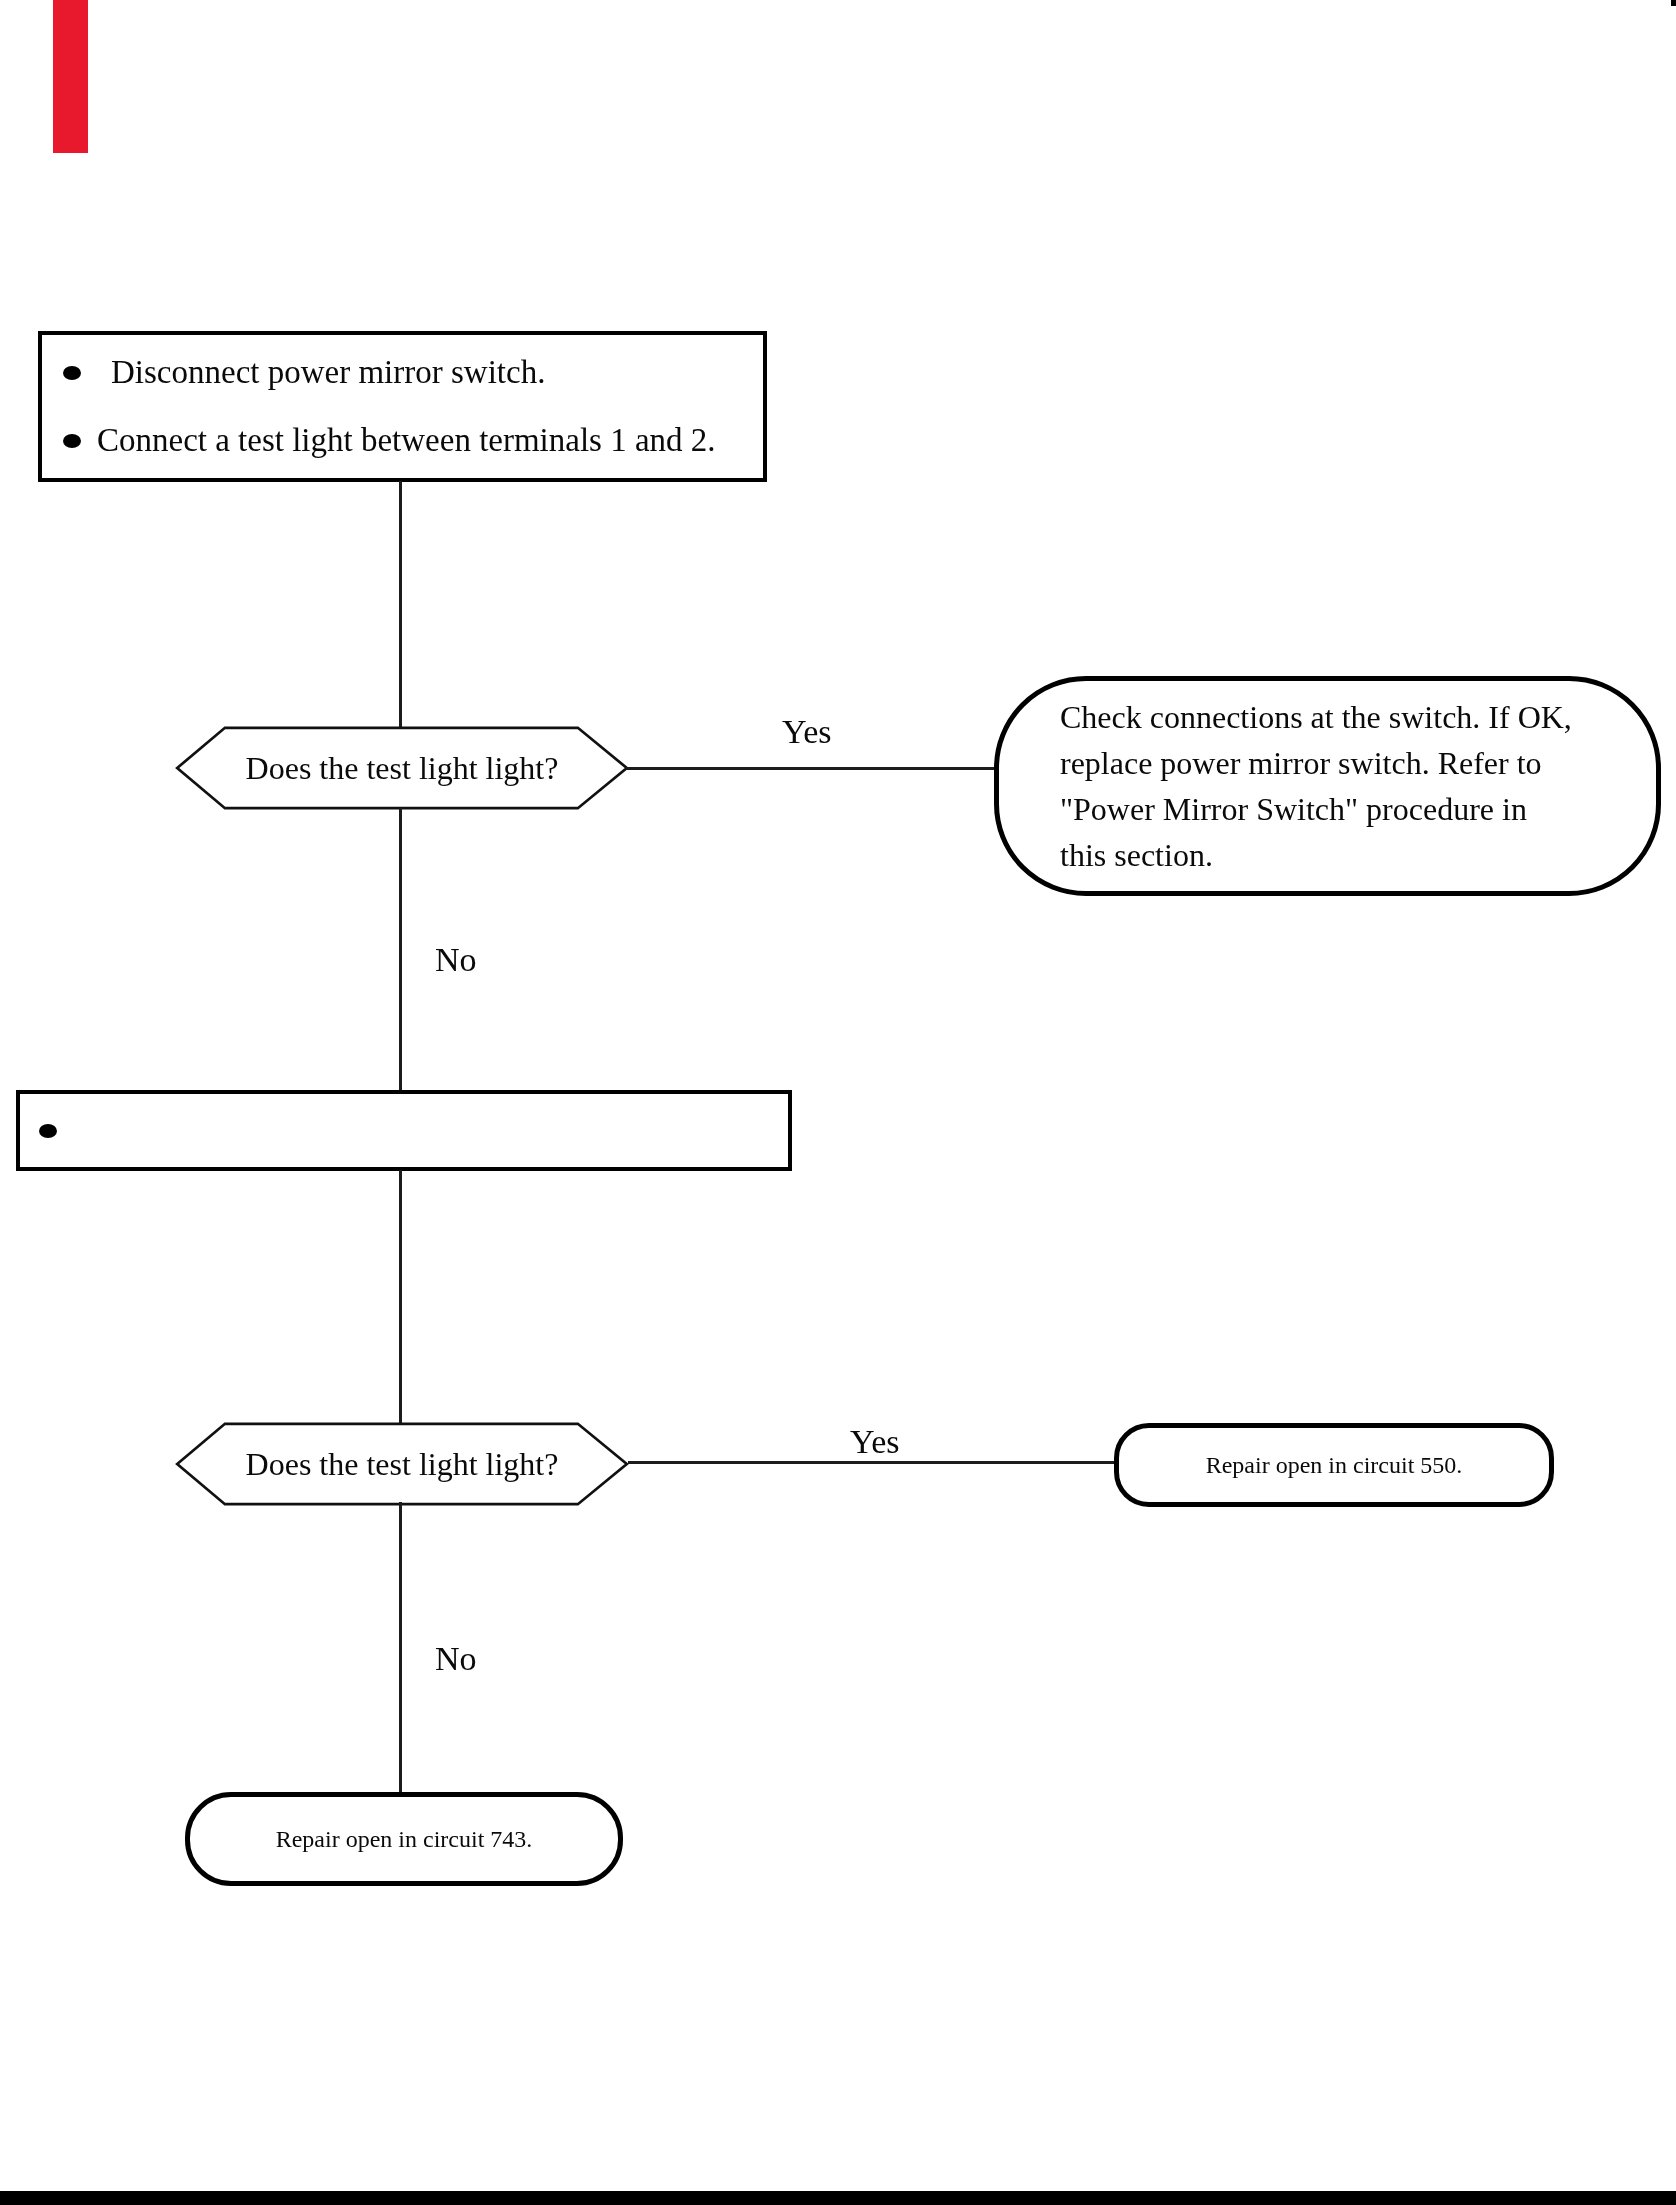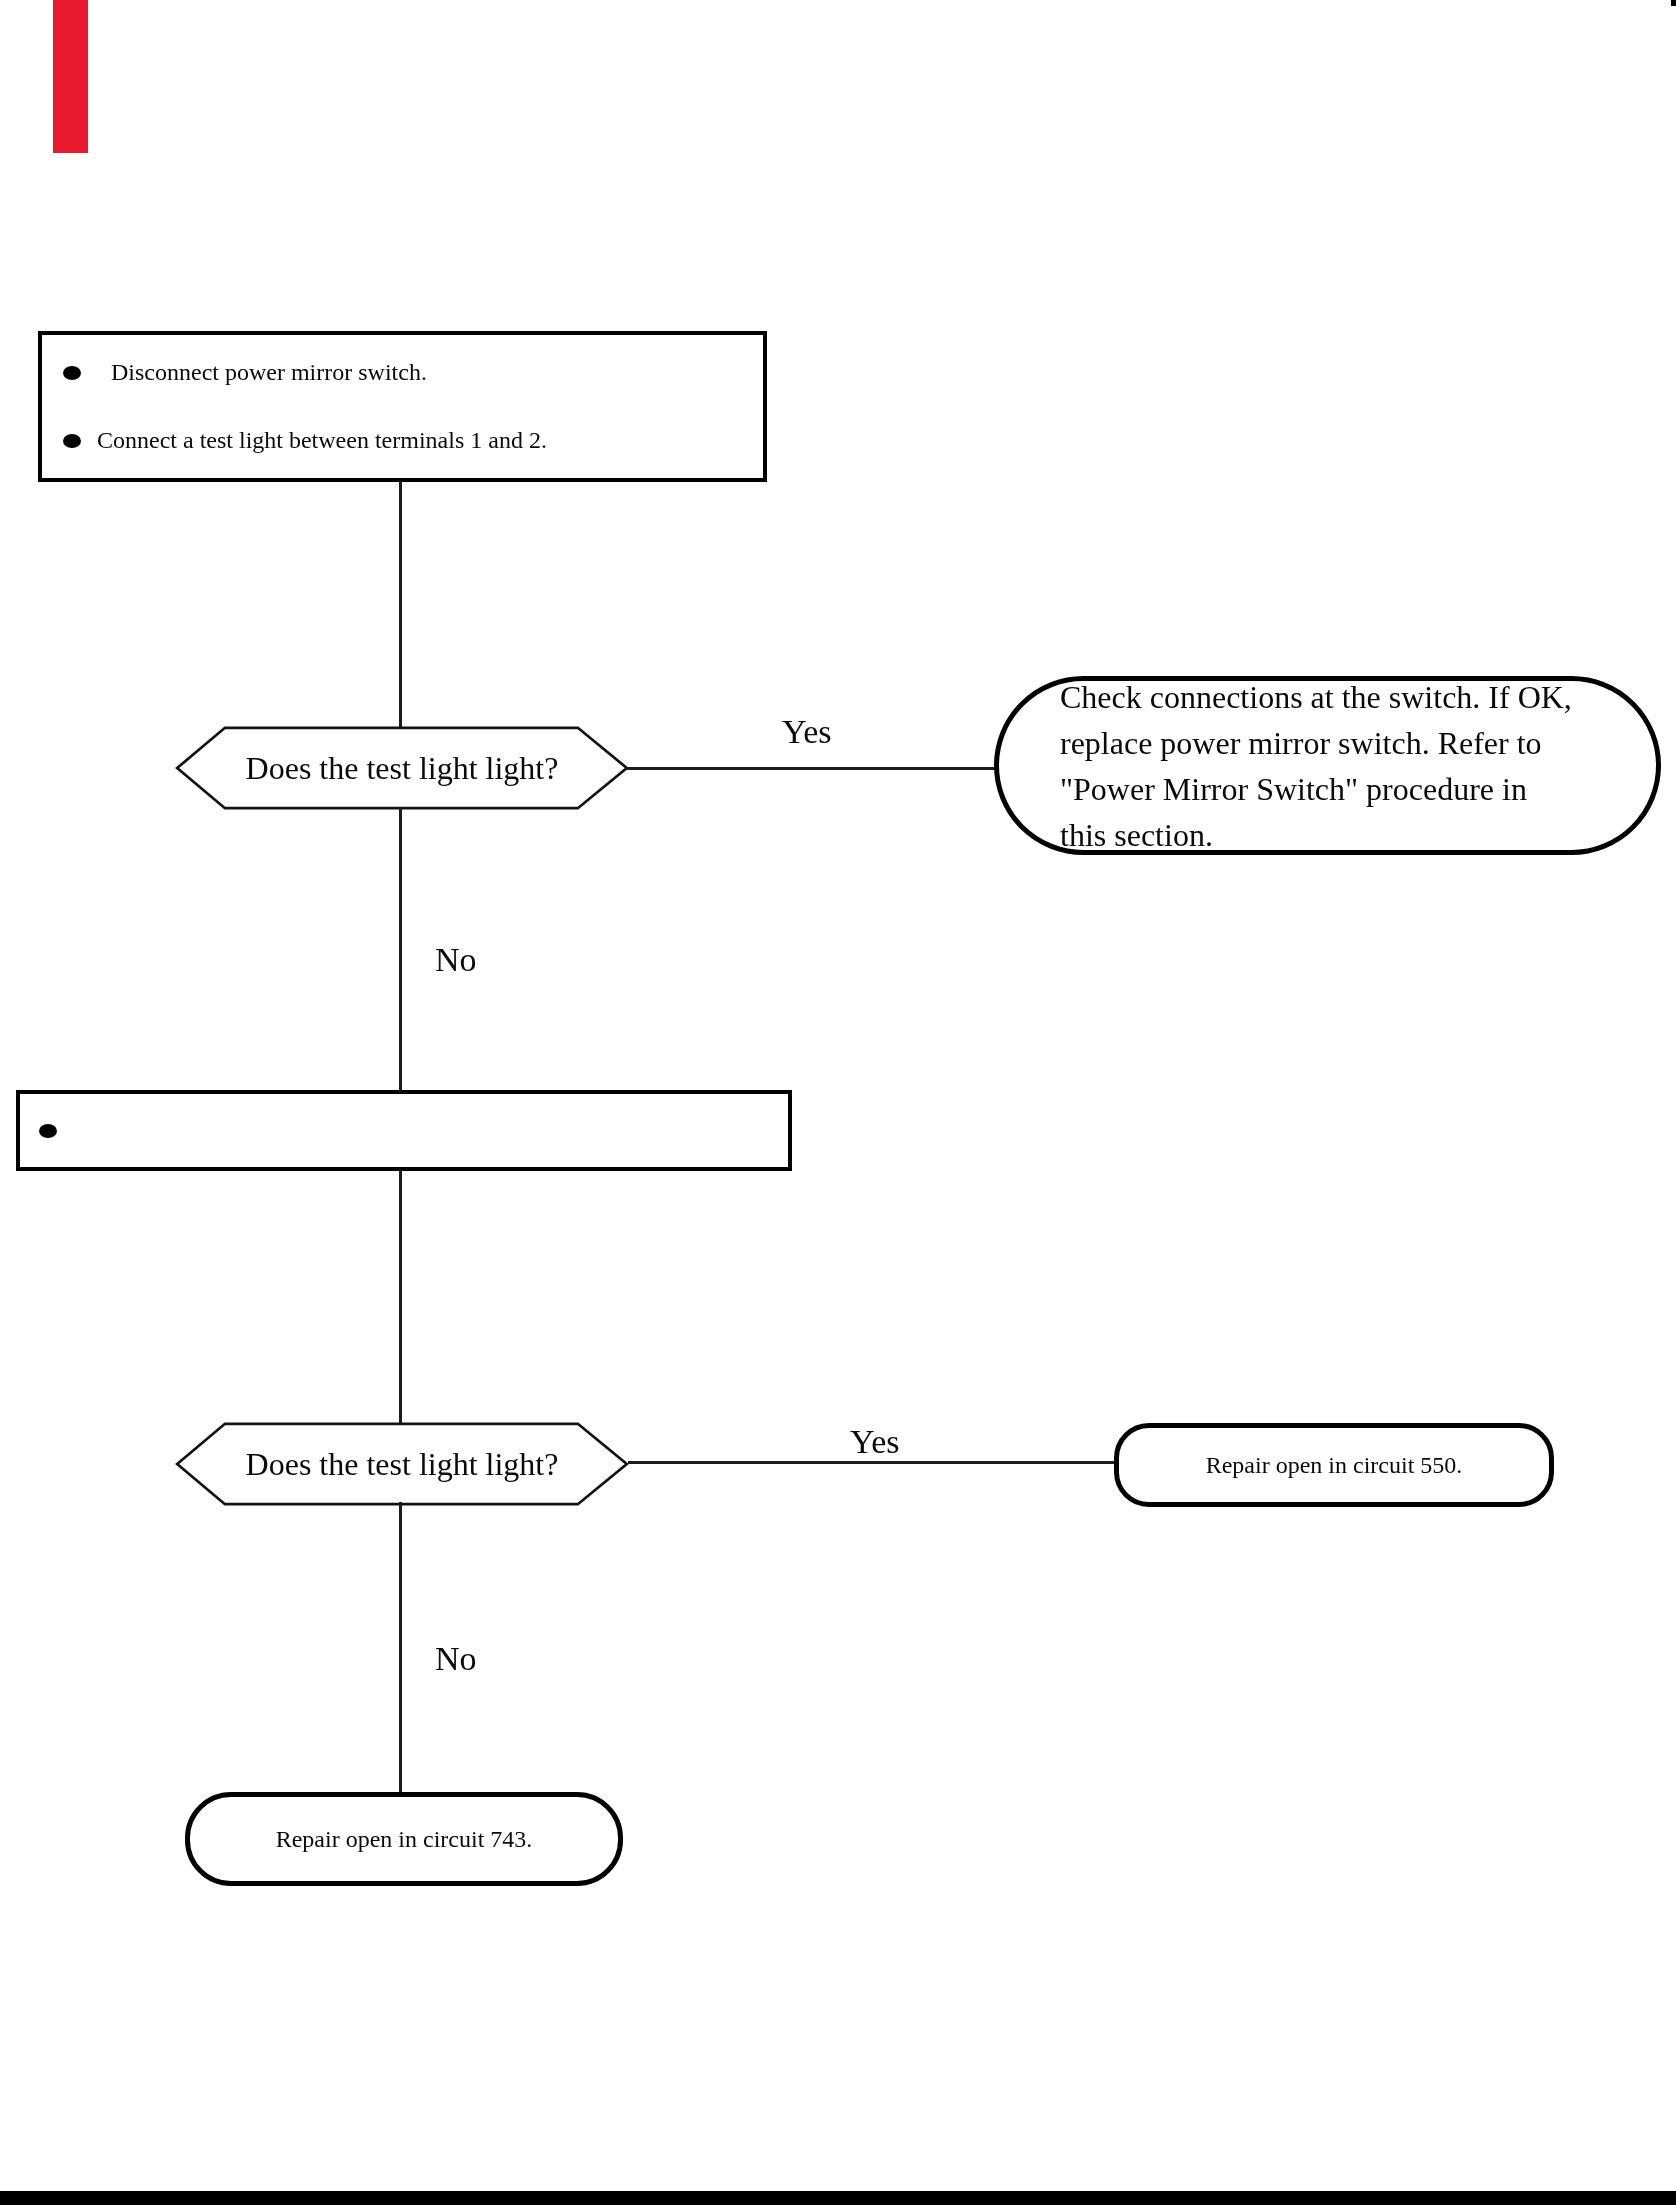--- a/index.html
+++ b/index.html
@@ -10,21 +10,21 @@
     font-family:"Liberation Serif","DejaVu Serif",serif;
     color:#0a0a0a;
     overflow:hidden;
   }
   .abs{position:absolute;box-sizing:border-box;}
   .rect-box{border:4.9px solid #000000;background:#ffffff;}
   .round-box{border:5.5px solid #000000;background:#ffffff;}
   .vline{width:3px;background:#1c1c1c;}
   .hline{height:3px;background:#1c1c1c;}
   .bullet{width:18px;height:14px;border-radius:50%;background:#000000;}
-  .txt{font-size:24px;line-height:33px;white-space:nowrap;}
+  .txt{font-size:33px;line-height:33px;white-space:nowrap;}
   .label{font-size:34px;line-height:34px;white-space:nowrap;}
   .hex-text{
     display:flex;align-items:center;justify-content:center;
     font-size:32px;line-height:32px;white-space:nowrap;
   }
   .bubble-multiline{
     display:flex;flex-direction:column;justify-content:center;
     padding-left:61px;font-size:32px;line-height:46px;white-space:nowrap;
   }
   .bubble-center{
@@ -50,21 +50,21 @@
 
   <div class="abs vline" style="left:399px;top:481px;height:248px;"></div>
 
   <svg class="abs" style="left:174px;top:726px;" width="456" height="84" viewBox="0 0 750 139">
     <polygon points="3,69.5 82,3 666,3 747,69.5 666,136 82,136" fill="#ffffff" stroke="#111111" stroke-width="4.5"></polygon>
   </svg>
   <div class="abs hex-text" style="left:174px;top:726px;width:456px;height:84px;">Does the test light light?</div>
 
   <div class="abs hline" style="left:626px;top:767px;width:374px;"></div>
   <div class="abs label" style="left:782px;top:715px;">Yes</div>
-  <div class="abs round-box bubble-multiline" style="left:994px;top:676px;width:667px;height:179px;border-radius:92px;">
+  <div class="abs round-box bubble-multiline" style="left:994px;top:676px;width:667px;height:220px;border-radius:92px;">
     <span>Check connections at the switch. If OK,</span>
     <span>replace power mirror switch. Refer to</span>
     <span>"Power Mirror Switch" procedure in</span>
     <span>this section.</span>
   </div>
 
   <div class="abs vline" style="left:399px;top:808px;height:283px;"></div>
   <div class="abs label" style="left:435px;top:943px;">No</div>
 
   <div class="abs rect-box" style="left:16px;top:1090px;width:776px;height:81px;"></div>

